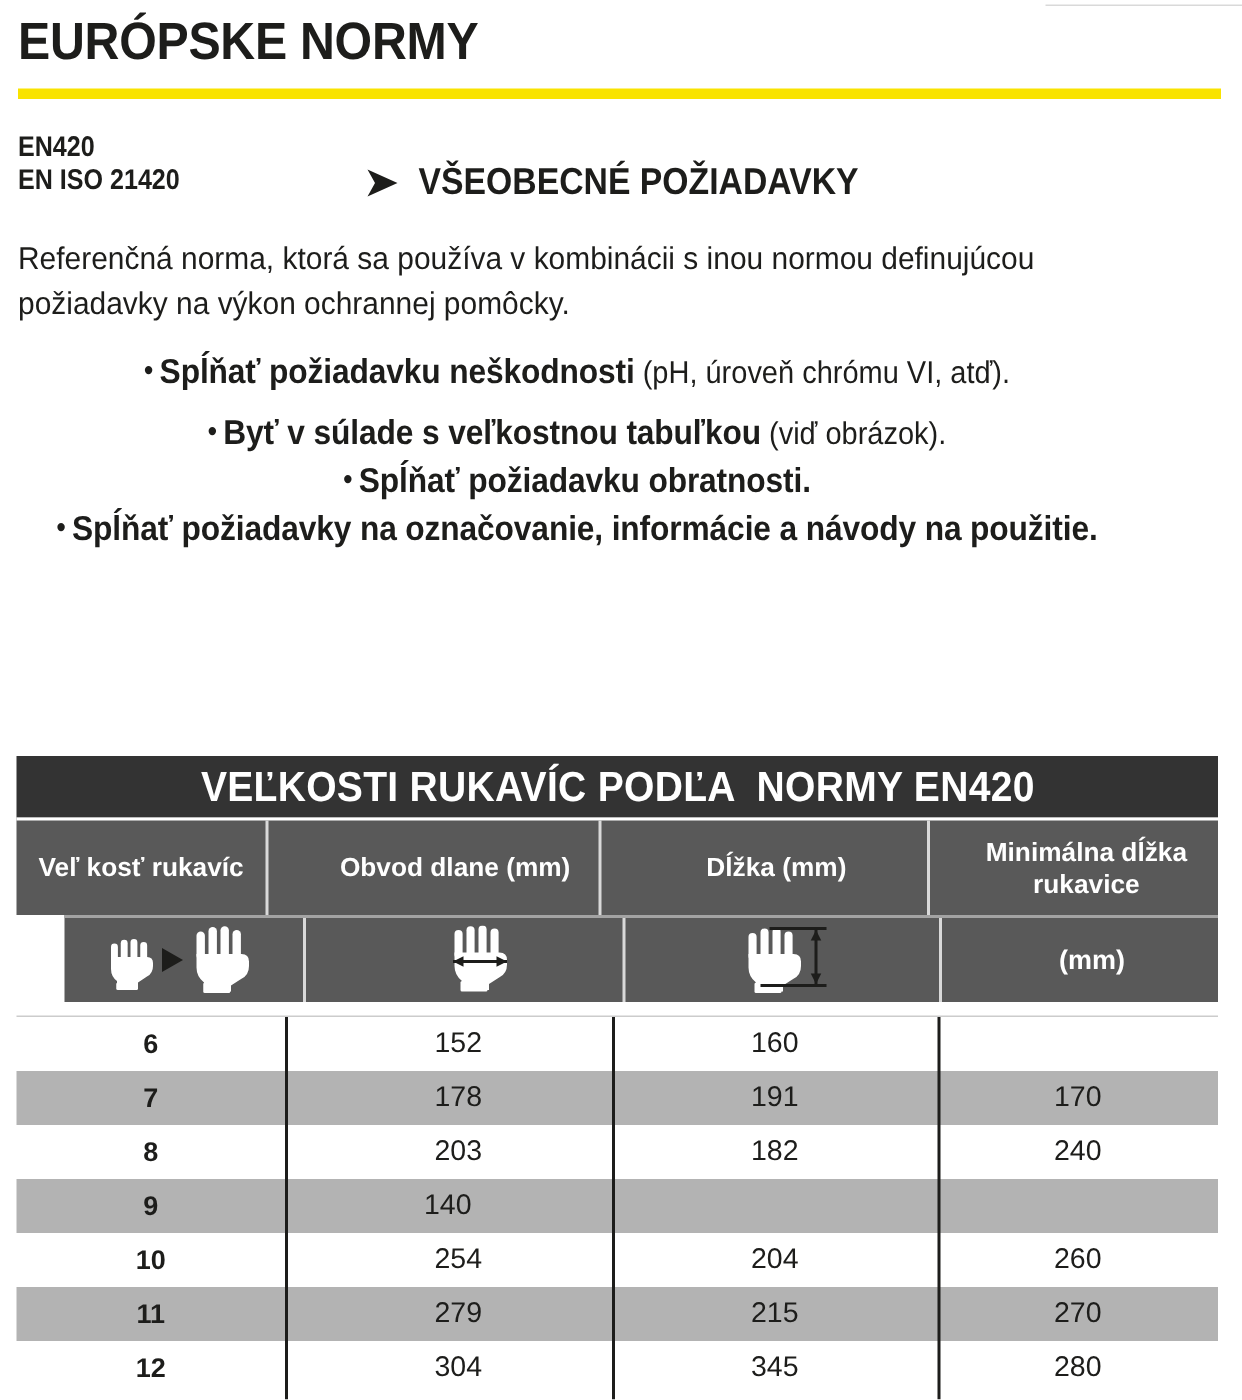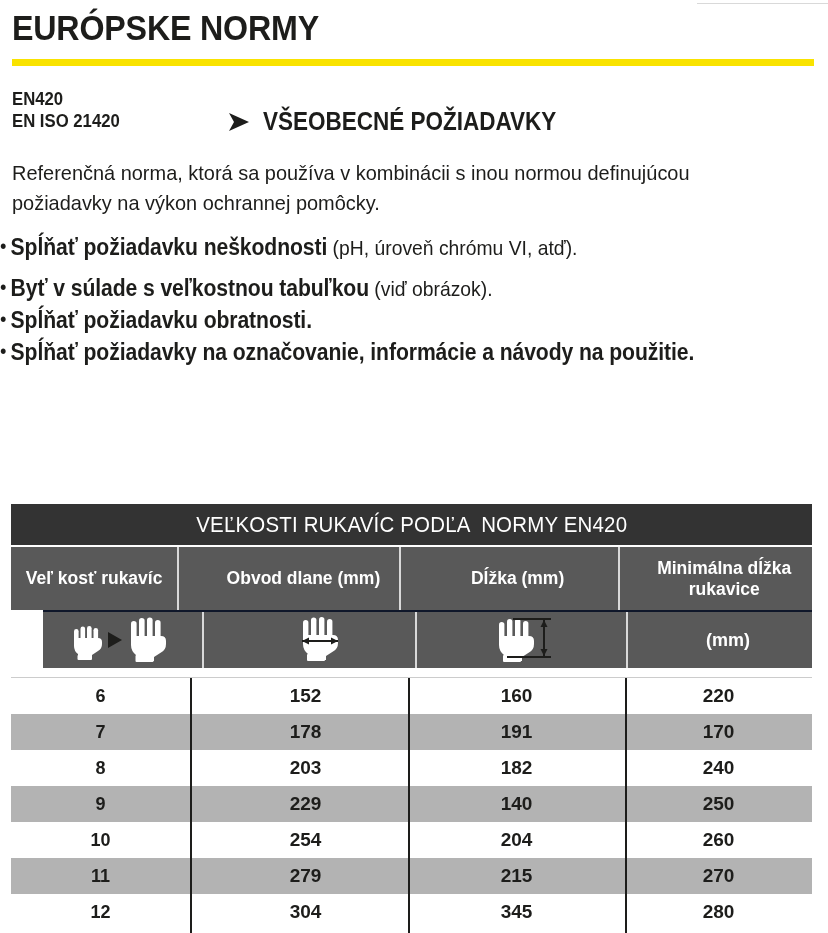--- a/index.html
+++ b/index.html
@@ -64,21 +64,21 @@
     font-size: 19px;
     line-height: 22px;
     font-weight: bold;
     color: #1d1d1b;
     transform: scaleX(0.88);
     transform-origin: left top;
     white-space: nowrap;
   }
   .subtitle-row {
     position: absolute;
-    left: 228px;
+    left: 244px;
     top: 108px;
     display: flex;
     align-items: center;
     gap: 13px;
   }
   .tri-icon {
     width: 22px;
     height: 20px;
     display: block;
   }
@@ -103,23 +103,24 @@
     text-align: justify;
     color: #1d1d1b;
     transform: scaleX(0.95);
     transform-origin: left top;
   }
   .intro .last-line { text-align: left; }
 
   
   .bullets {
     position: absolute;
-    left: 0;
+    left: 12px;
     top: 234px;
     width: 810px;
+    text-align: center;
   }
   .bullet {
     display: block;
     white-space: nowrap;
     color: #1d1d1b;
     transform: scaleX(0.92);
     transform-origin: left top;
   }
   .b1 { margin-bottom: 14px; }
   .b2 { margin-bottom: 5px; }
@@ -144,22 +145,22 @@
     left: 11px;
     top: 504px;
     width: 801px;
   }
   .table-title {
     background: #333333;
     color: #ffffff;
     height: 41px;
     line-height: 41px;
     text-align: center;
-    font-size: 22px;
-    font-weight: normal;
+    font-size: 28px;
+    font-weight: bold;
     white-space: pre;
     letter-spacing: 0.2px;
   }
   .table-title span {
     display: inline-block;
     transform: scaleX(0.93);
   }
 
   .hdr-row {
     display: flex;
@@ -175,21 +176,21 @@
     align-items: center;
     justify-content: center;
     text-align: center;
     box-sizing: border-box;
     border-right: 2px solid #d9d9d9;
   }
   .hdr-cell:last-child { border-right: none; }
   .hdr-cell.labels { height: 63px; line-height: 21px; }
   .hdr-cell.icons  { height: 56px; }
 
-  .icon-sep { border-top: 2px solid #0f172a; margin-left: 32px; }
+  .icon-sep { border-top: 2px solid #a3a3a3; margin-left: 32px; }
 
   
   .c1 { width: 179px; }
   .c2 { width: 218px; padding-left: 13px; }
   .c3 { width: 217px; }
   .c4 { width: 187px; }
 
   .hdr-cell .unit {
     font-size: 18px;
     font-weight: bold;
@@ -216,21 +217,21 @@
     align-items: center;
     justify-content: center;
     box-sizing: border-box;
     font-size: 19px;
     color: #1d1d1b;
   }
   .cell.size {
     font-weight: bold;
     font-size: 18px;
   }
-  .cell.num { font-weight: bold; }
+  .cell.num { font-weight: normal; }
 
   
   .vrules {
     position: absolute;
     left: 11px;
     top: 678px;
     width: 801px;
     height: 255px;
     pointer-events: none;
   }
@@ -397,42 +398,39 @@
 
   <div class="hline-top"></div>
 
   <div class="table" style="top:678px;">
     <div class="body-rows">
 
       <div class="row">
         <div class="cell size c1">6</div>
         <div class="cell num c2">152</div>
         <div class="cell num c3">160</div>
-        <div class="cell num c4">220</div>
       </div>
 
       <div class="row alt">
         <div class="cell size c1">7</div>
         <div class="cell num c2">178</div>
         <div class="cell num c3">191</div>
         <div class="cell num c4">170</div>
       </div>
 
       <div class="row">
         <div class="cell size c1">8</div>
         <div class="cell num c2">203</div>
         <div class="cell num c3">182</div>
         <div class="cell num c4">240</div>
       </div>
 
       <div class="row alt">
         <div class="cell size c1">9</div>
-        <div class="cell num c2">229</div>
         <div class="cell num c3">140</div>
-        <div class="cell num c4">250</div>
       </div>
 
       <div class="row">
         <div class="cell size c1">10</div>
         <div class="cell num c2">254</div>
         <div class="cell num c3">204</div>
         <div class="cell num c4">260</div>
       </div>
 
       <div class="row alt">

